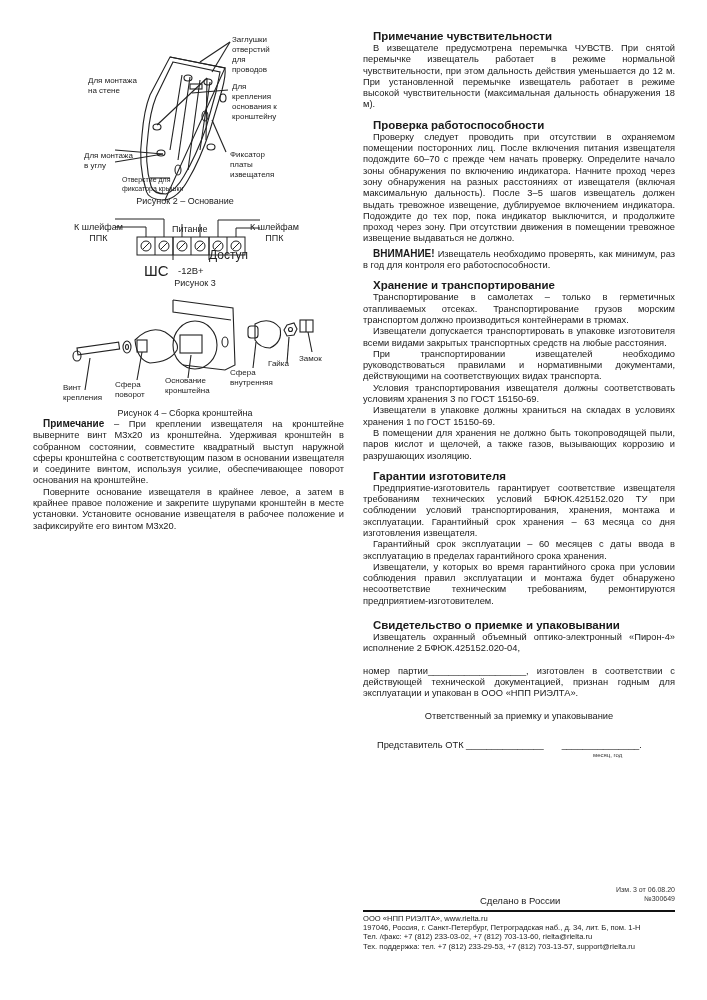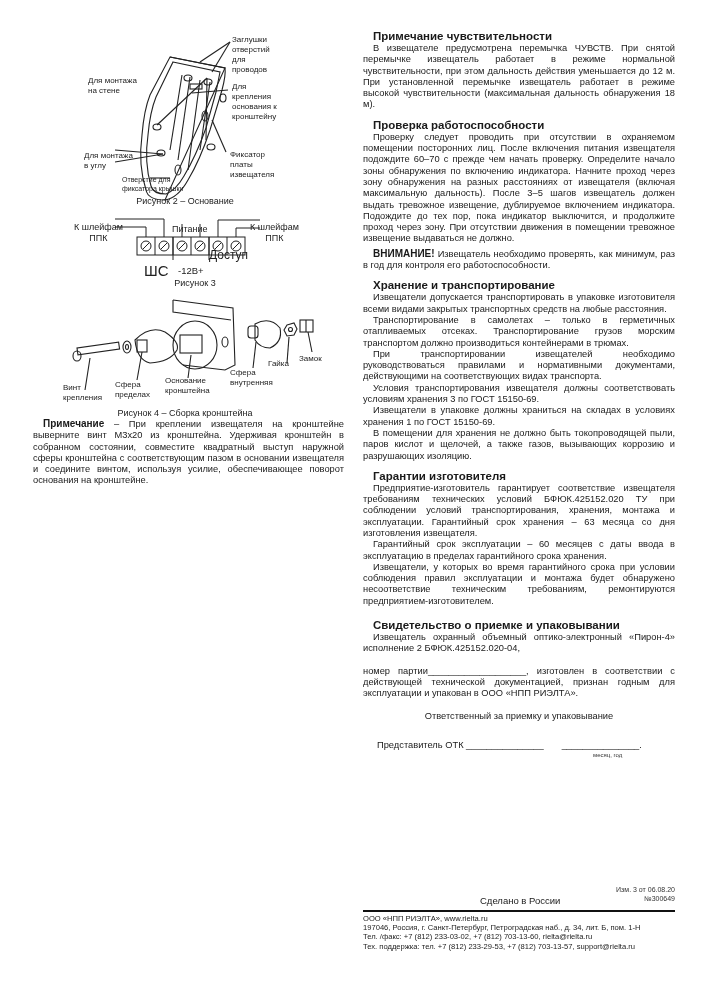--- a/index.html
+++ b/index.html
@@ -174,55 +174,56 @@
       <path d="M234 47 L232 73"></path>
         <path d="M253 42 L257 62"></path>
     </g>
   </svg>
   <div class="abs fig-label" style="left:8px; top:93px;">
     <div>Винт</div>
     <div>крепления</div>
   </div>
   <div class="abs fig-label" style="left:60px; top:90px;">
     <div>Сфера</div>
-    <div>пределах</div>
+    <div>поворот</div>
   </div>
   <div class="abs fig-label" style="left:110px; top:86px;">
     <div>Основание</div>
     <div>кронштейна</div>
   </div>
   <div class="abs fig-label" style="left:175px; top:78px;">
     <div>Сфера</div>
     <div>внутренняя</div>
   </div>
   <div class="abs fig-label" style="left:213px; top:69px;">Гайка</div>
   <div class="abs fig-label" style="left:244px; top:64px;">Замок</div>
   <div class="abs caption" style="left:50px; top:118px; width:160px;">Рисунок 4 – Сборка кронштейна</div>
 </div>
 
 <div class="col-left">
   <p class="indent"><b class="strong" style="font-size:10px;">Примечание</b><span> – При креплении извещателя на кронштейне выверните винт М3х20 из кронштейна. Удерживая кронштейн в собранном состоянии, совместите квадратный выступ наружной сферы кронштейна с соответствующим пазом в основании извещателя и соедините винтом, используя усилие, обеспечивающее поворот основания на кронштейне.</span></p>
+  <p class="indent">Поверните основание извещателя в крайнее левое, а затем в крайнее правое положение и закрепите шурупами кронштейн в месте установки. Установите основание извещателя в рабочее положение и зафиксируйте его винтом М3х20.</p>
 </div>
 
 <div class="col-right">
   <div class="sect">
     <h2>Примечание чувствительности</h2>
     <p class="indent">В извещателе предусмотрена перемычка ЧУВСТВ. При снятой перемычке извещатель работает в режиме нормальной чувствительности, при этом дальность действия уменьшается до 12 м. При установленной перемычке извещатель работает в режиме высокой чувствительности (максимальная дальность обнаружения 18 м).</p>
   </div>
 
   <div class="sect">
     <h2>Проверка работоспособности</h2>
     <p class="indent">Проверку следует проводить при отсутствии в охраняемом помещении посторонних лиц. После включения питания извещателя подождите 60–70 с прежде чем начать проверку. Определите начало зоны обнаружения по включению индикатора. Начните проход через зону обнаружения на разных расстояниях от извещателя (включая максимальную дальность). После 3–5 шагов извещатель должен выдать тревожное извещение, дублируемое включением индикатора. Подождите до тех пор, пока индикатор выключится, и продолжите проход через зону. При отсутствии движения в помещении тревожное извещение выдаваться не должно.</p>
     <p class="indent" style="margin-top:3px;"><b class="strong" style="font-size:10px;">ВНИМАНИЕ!</b><span> Извещатель необходимо проверять, как минимум, раз в год для контроля его работоспособности.</span></p>
   </div>
 
   <div class="sect">
     <h2>Хранение и транспортирование</h2>
+    <p class="indent">Транспортирование в самолетах – только в герметичных отапливаемых отсеках. Транспортирование грузов морским транспортом должно производиться контейнерами в трюмах.</p>
     <p class="indent">Извещатели допускается транспортировать в упаковке изготовителя всеми видами закрытых транспортных средств на любые расстояния.</p>
-    <p class="indent">Транспортирование в самолетах – только в герметичных отапливаемых отсеках. Транспортирование грузов морским транспортом должно производиться контейнерами в трюмах.</p>
     <p class="indent">При транспортировании извещателей необходимо руководствоваться правилами и нормативными документами, действующими на соответствующих видах транспорта.</p>
     <p class="indent">Условия транспортирования извещателя должны соответствовать условиям хранения 3 по ГОСТ 15150-69.</p>
     <p class="indent">Извещатели в упаковке должны храниться на складах в условиях хранения 1 по ГОСТ 15150-69.</p>
     <p class="indent">В помещении для хранения не должно быть токопроводящей пыли, паров кислот и щелочей, а также газов, вызывающих коррозию и разрушающих изоляцию.</p>
   </div>
 
   <div class="sect">
     <h2>Гарантии изготовителя</h2>
     <p class="indent">Предприятие-изготовитель гарантирует соответствие извещателя требованиям технических условий БФЮК.425152.020 ТУ при соблюдении условий транспортирования, хранения, монтажа и эксплуатации. Гарантийный срок хранения – 63 месяца со дня изготовления извещателя.</p>
     <p class="indent">Гарантийный срок эксплуатации – 60 месяцев с даты ввода в эксплуатацию в пределах гарантийного срока хранения.</p>

